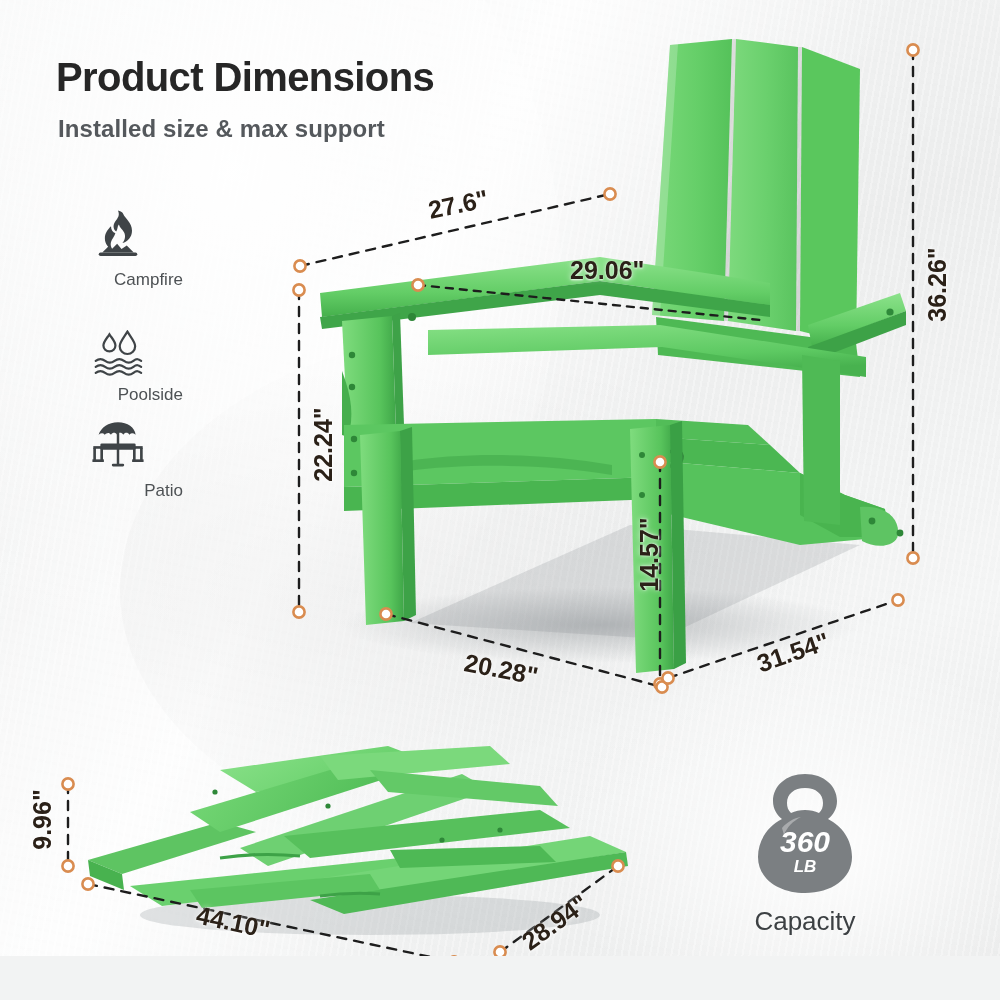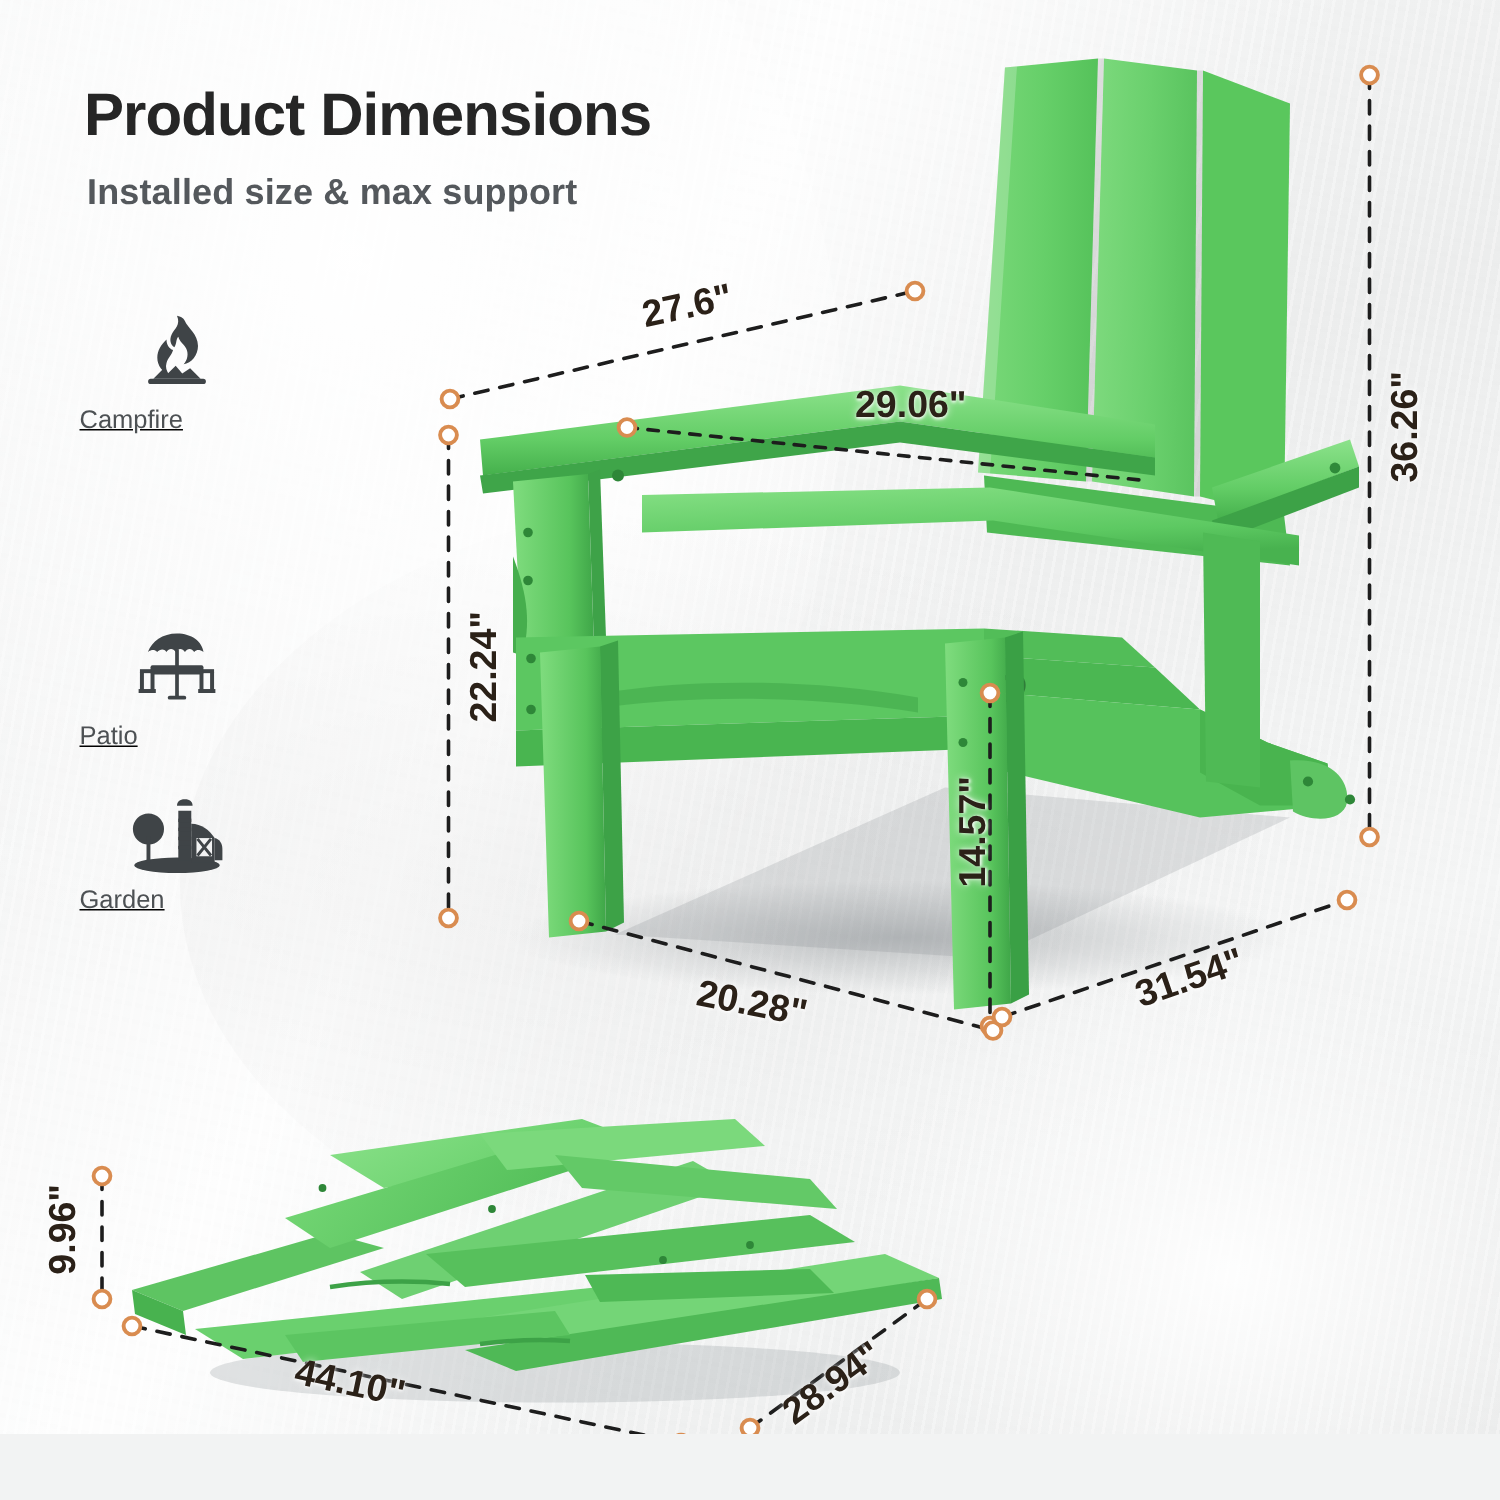--- a/index.html
+++ b/index.html
@@ -21,21 +21,21 @@
     opacity:.55;}
   .swoosh{position:absolute;border-radius:50%;pointer-events:none;}
 
   
   #title{position:absolute;left:56px;top:55px;font-size:40px;font-weight:700;
     color:#262626;letter-spacing:-.6px;}
   #subtitle{position:absolute;left:58px;top:115px;font-size:24px;color:#54585c;
     letter-spacing:.1px;font-weight:700;}
 
   
-  .feat{position:absolute;width:130px;text-align:left;text-decoration:underline;}
+  .feat{position:absolute;width:130px;text-align:right;}
   .feat .glyph{height:58px;display:flex;align-items:flex-end;justify-content:center;}
   .feat .cap{margin-top:7px;font-size:17px;color:#4d5154;}
 
   
   #dims{position:absolute;inset:0;pointer-events:none;}
   .dimtxt{position:absolute;font-size:25px;font-weight:700;color:#2b2118;
     white-space:nowrap;transform-origin:50% 50%;
     text-shadow:0 1px 2px rgba(255,255,255,.85), 0 0 6px rgba(255,255,255,.8);}
 
   
@@ -63,20 +63,32 @@
       <svg width="56" height="56" viewBox="0 0 64 64" fill="#3f4447">
         <path d="M32 4c3 7-2 10-4 14-2 4-1 8 2 10 2-3 1-6 3-8 1 4 4 5 6 9 2 4 1 9-2 12 6-1 11-7 11-14 0-9-8-14-10-19-1-2-2-3-6-4z"></path>
         <path d="M24 22c-4 4-7 8-7 14 0 6 4 11 9 13-2-3-3-6-2-9 1-4 4-6 5-10-3-1-5-4-5-8z"></path>
         <path d="M14 52h36l-8-8-6 4-5-6-6 6-4-3z"></path>
         <rect x="10" y="52" width="44" height="4" rx="2"></rect>
       </svg>
     </div>
     <div class="cap">Campfire</div>
   </div>
 
+  <div class="feat" style="left:53px;top:320px;">
+    <div class="glyph">
+      <svg width="62" height="48" viewBox="0 0 72 56" fill="none" stroke="#3f4447" stroke-width="2.6">
+        <path d="M26 5c4 6 7 9 7 13a7 7 0 0 1-14 0c0-4 3-7 7-13z"></path>
+        <path d="M47 2c5 8 9 12 9 17a9 9 0 0 1-18 0c0-5 4-9 9-17z"></path>
+        <path d="M10 36c4-3 7-3 11 0s7 3 11 0 7-3 11 0 7 3 11 0 6-2 9 0" stroke-linecap="round"></path>
+        <path d="M10 43c4-3 7-3 11 0s7 3 11 0 7-3 11 0 7 3 11 0 6-2 9 0" stroke-linecap="round"></path>
+        <path d="M10 50c4-3 7-3 11 0s7 3 11 0 7-3 11 0 7 3 11 0 6-2 9 0" stroke-linecap="round"></path>
+      </svg>
+    </div>
+    <div class="cap">Poolside</div>
+  </div>
 
   <div class="feat" style="left:53px;top:416px;">
     <div class="glyph">
       <svg width="60" height="54" viewBox="0 0 68 60" fill="#3f4447">
         <path d="M34 2c-11 0-19 6-22 14 3-2 5-2 7 0 2-2 5-3 7 0 2-3 5-3 7 0 2-3 5-3 7 0 2-3 5-3 7 0 2-2 4-2 7 0C53 8 45 2 34 2z"></path>
         <rect x="32.6" y="14" width="2.8" height="36"></rect>
         <rect x="14" y="26" width="40" height="7" rx="1.5"></rect>
         <rect x="27" y="49" width="14" height="3" rx="1.5"></rect>
         <path d="M6 29h9v3H6z"></path>
           <path d="M6 31h3v16H6z"></path>
@@ -84,40 +96,20 @@
           <path d="M5 44h13v3H5z"></path>
         <path d="M53 29h9v3h-9z"></path>
           <path d="M59 31h3v16h-3z"></path>
           <path d="M51 31h3v16h-3z"></path>
           <path d="M50 44h13v3H50z"></path>
       </svg>
     </div>
     <div class="cap">Patio</div>
   </div>
 
-  <div class="feat" style="left:53px;top:525px;">
-    <div class="glyph">
-      <svg width="64" height="52" viewBox="0 0 74 58" fill="#3f4447">
-        <ellipse cx="37" cy="52" rx="33" ry="6"></ellipse>
-        <circle cx="15" cy="24" r="12"></circle>
-        <rect x="13.5" y="30" width="3" height="20"></rect>
-        <path d="M38 10h10v38H38z"></path>
-        <path d="M37 6c0-3 2-5 6-5s6 2 6 5z"></path>
-        <rect x="38" y="16" width="10" height="2.6"></rect>
-          <rect x="38" y="23" width="10" height="2.6"></rect>
-        <rect x="38" y="30" width="10" height="2.6"></rect>
-          <rect x="38" y="37" width="10" height="2.6"></rect>
-        <path d="M48 20c8 0 14 5 18 11v19H48z"></path>
-        <path d="M66 31c4 1 6 4 6 9v8h-6z"></path>
-        <rect x="52" y="31" width="12" height="14" fill="#f1f2f2"></rect>
-        <path d="M52.8 31.6 63.2 44.4M63.2 31.6 52.8 44.4" stroke="#3f4447" stroke-width="2.2"></path>
-      </svg>
-    </div>
-    <div class="cap">Garden</div>
-  </div>
 
   <svg style="position:absolute;left:300px;top:25px;width:610px;height:650px;" viewBox="0 0 610 650">
     <defs>
       <linearGradient id="gSlat" x1="0" y1="0" x2="1" y2="0">
         <stop offset="0%" stop-color="#7ad97a"></stop>
           <stop offset="55%" stop-color="#66cf69"></stop>
           <stop offset="100%" stop-color="#55c25a"></stop>
       </linearGradient>
       <linearGradient id="gArm" x1="0" y1="0" x2="0" y2="1">
         <stop offset="0%" stop-color="#8ce28b"></stop>
@@ -304,14 +296,23 @@
   <div class="dimtxt" style="left:570px;top:256px;">29.06"</div>
   <div class="dimtxt" style="left:900px;top:270px;transform:rotate(-90deg);">36.26"</div>
   <div class="dimtxt" style="left:286px;top:430px;transform:rotate(-90deg);">22.24"</div>
   <div class="dimtxt" style="left:612px;top:540px;transform:rotate(-90deg);">14.57"</div>
   <div class="dimtxt" style="left:464px;top:655px;transform:rotate(11deg);">20.28"</div>
   <div class="dimtxt" style="left:756px;top:638px;transform:rotate(-19deg);">31.54"</div>
   <div class="dimtxt" style="left:12px;top:805px;transform:rotate(-90deg);">9.96"</div>
   <div class="dimtxt" style="left:196px;top:908px;transform:rotate(12deg);">44.10"</div>
   <div class="dimtxt" style="left:518px;top:908px;transform:rotate(-36deg);">28.94"</div>
 
+  <div id="capacity">
+    <svg width="130" height="128" viewBox="0 0 130 128">
+      <path d="M65 6c-19 0-32 12-32 27 0 8 4 14 9 18-14 7-24 21-24 38 0 22 21 36 47 36s47-14 47-36c0-17-10-31-24-38 5-4 9-10 9-18C97 18 84 6 65 6zm0 14c11 0 18 6 18 15 0 4-1 7-4 10-4-2-9-3-14-3s-10 1-14 3c-3-3-4-6-4-10 0-9 7-15 18-15z" fill="#7b7f82"></path>
+      <path d="M42 60c5-6 12-10 19-11-8 4-14 10-17 18z" fill="#ffffff" opacity=".35"></path>
+      <text x="65" y="84" text-anchor="middle" font-family="Liberation Sans, sans-serif" font-size="30" font-weight="700" font-style="italic" fill="#ffffff">360</text>
+      <text x="65" y="104" text-anchor="middle" font-family="Liberation Sans, sans-serif" font-size="17" font-weight="700" font-style="italic" fill="#ffffff">LB</text>
+    </svg>
+    <div class="cap">Capacity</div>
+  </div>
 
 </div>
 
 </body></html>

